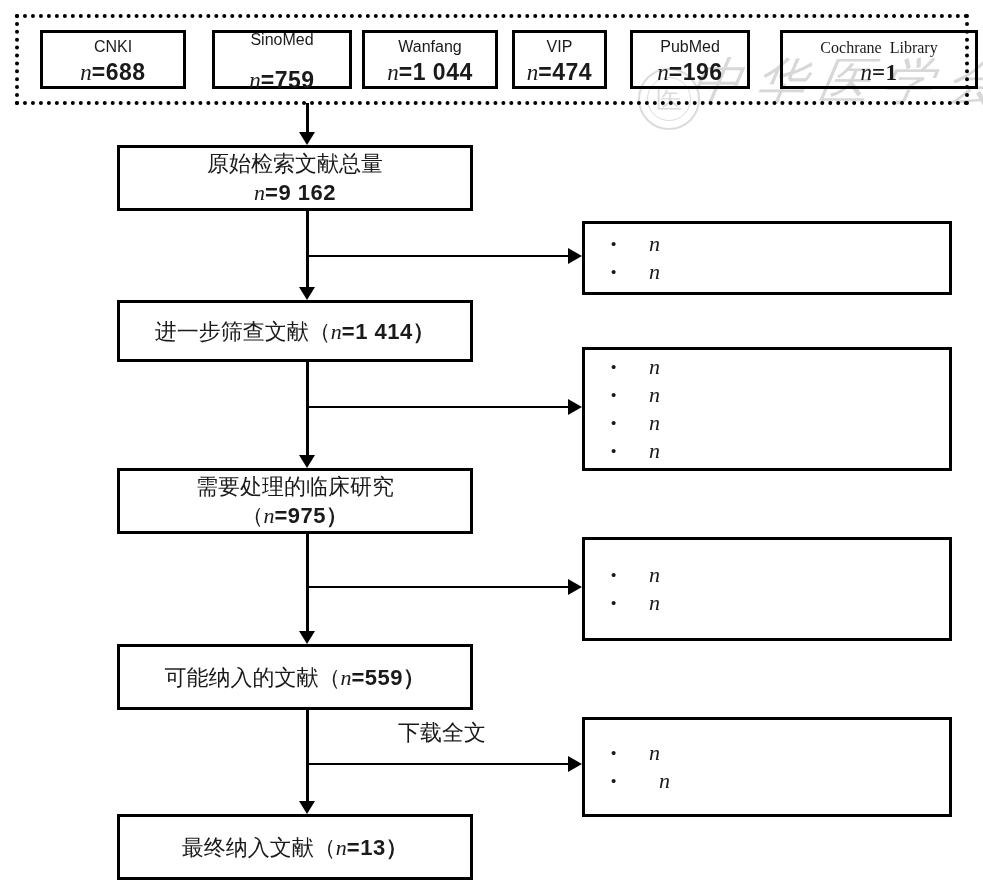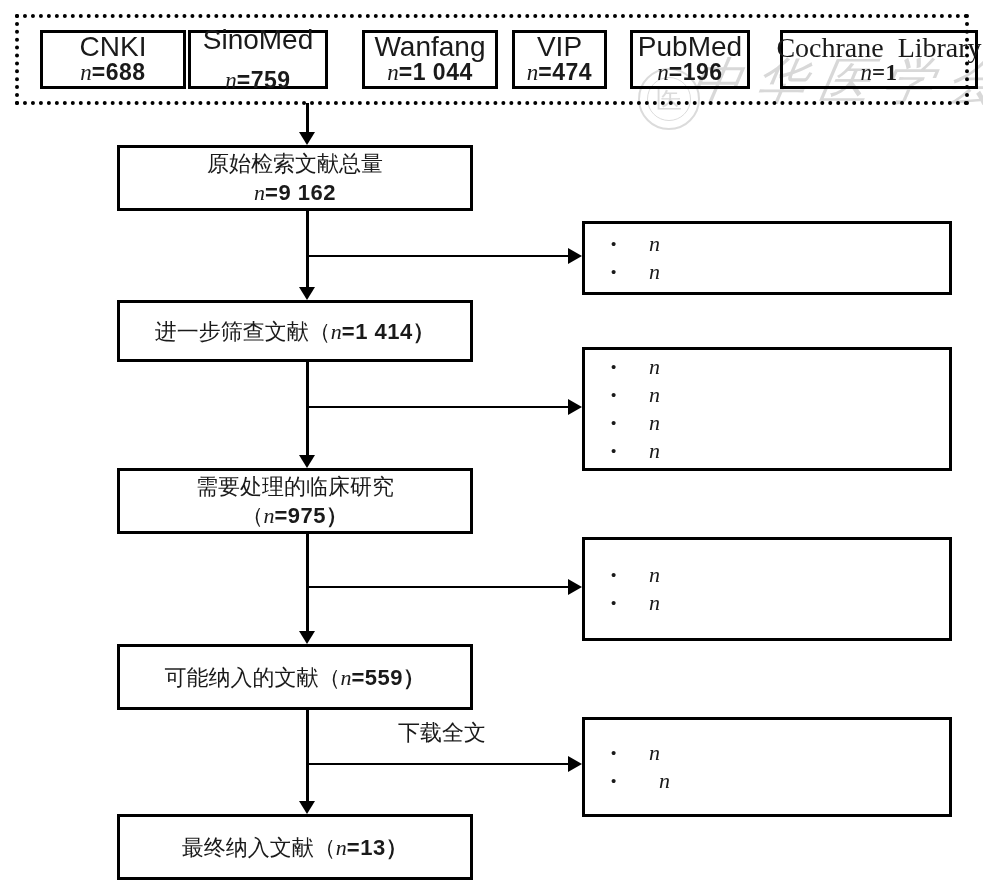--- a/index.html
+++ b/index.html
@@ -28,21 +28,21 @@
   .frame{
     position:absolute;left:15px;top:14px;width:946px;height:83px;
     border:4px dotted #000;z-index:2;background:transparent;
   }
   
   .db{
     position:absolute;top:30px;height:53px;border:3px solid #000;z-index:3;
     display:flex;flex-direction:column;align-items:center;justify-content:center;
     background:transparent;text-align:center;
   }
-  .db-name{font-size:28px;line-height:26px;white-space:pre;}
+  .db-name{font-size:16px;line-height:26px;white-space:pre;}
   .db-count{font-size:23px;line-height:24px;}
   .db.serif .db-name,.db.serif .db-count{font-family:"Liberation Serif",serif;}
   
   .mbox{
     position:absolute;left:117px;width:350px;border:3px solid #000;z-index:3;
     display:flex;flex-direction:column;align-items:center;justify-content:center;
     background:#fff;text-align:center;
   }
   .mline{font-size:22px;line-height:29px;}
   
@@ -86,21 +86,21 @@
     <div class="wm-seal-inner">医</div>
   </div>
   <div class="wm wm-text">中华医学会</div>
 
   <div class="frame"></div>
 
   <div class="db" style="left:40px;width:140px;">
     <div class="db-name">CNKI</div>
     <div class="db-count"><span class="nv">n</span><span class="cnt">=688</span></div>
   </div>
-  <div class="db" style="left:188px;width:134px;gap:15px;">
+  <div class="db" style="left:212px;width:134px;gap:15px;">
     <div class="db-name">SinoMed</div>
     <div class="db-count"><span class="nv">n</span><span class="cnt">=759</span></div>
   </div>
   <div class="db" style="left:350px;width:130px;margin-left:12px;">
     <div class="db-name">Wanfang</div>
     <div class="db-count"><span class="nv">n</span><span class="cnt">=1 044</span></div>
   </div>
   <div class="db" style="left:512px;width:89px;">
     <div class="db-name">VIP</div>
     <div class="db-count"><span class="nv">n</span><span class="cnt">=474</span></div>

